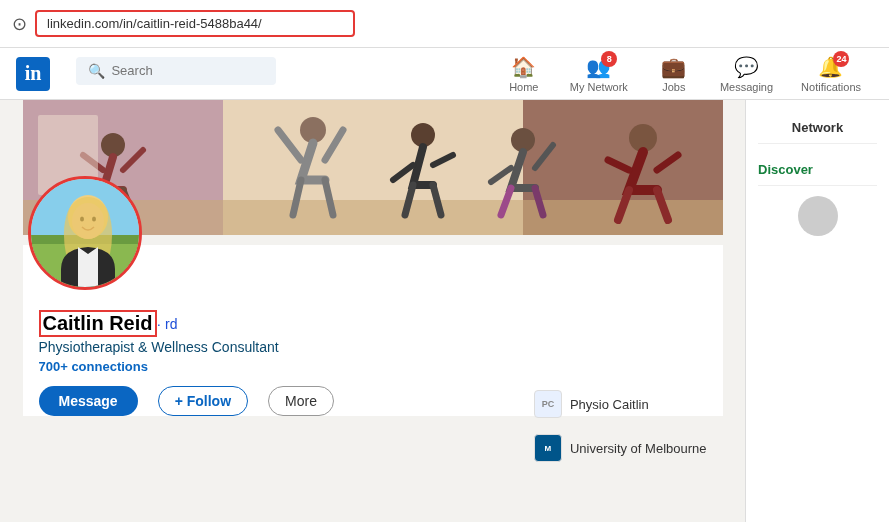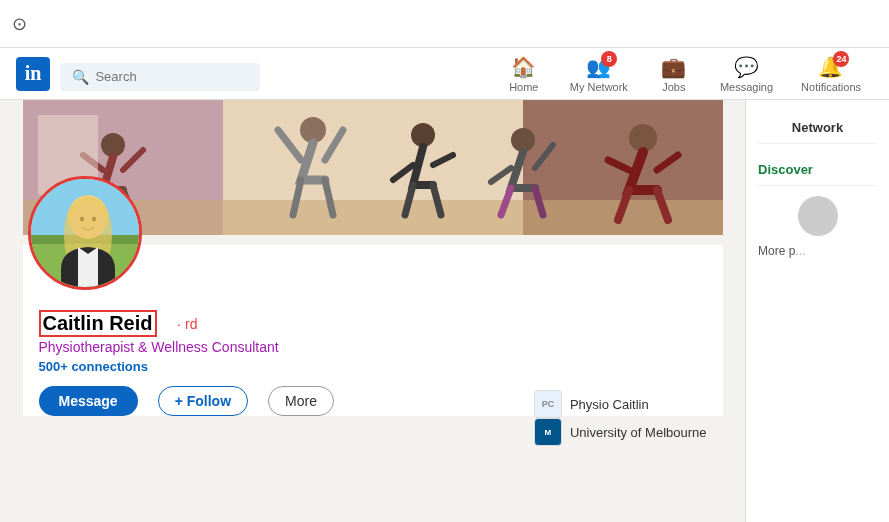--- a/index.html
+++ b/index.html
@@ -37,22 +37,22 @@
       background: white;
       border-bottom: 1px solid #ddd;
       padding: 0 16px;
       display: flex;
       align-items: center;
       justify-content: space-between;
       height: 52px;
     }
     .nav-left {
       display: flex;
-      align-items: flex-end;
-      gap: 10px;
+      align-items: flex-start;
+      gap: 26px;
     }
     .linkedin-logo {
       width: 34px;
       height: 34px;
       background: #0a66c2;
       border-radius: 4px;
       display: flex;
       align-items: center;
       justify-content: center;
       color: white;
@@ -134,37 +134,37 @@
     }
 
     .profile-info {
       padding: 16px 16px 0 16px;
       padding-top: 65px;
     }
 
     .profile-name-row {
       display: flex;
       align-items: center;
-      gap: 20px;
+      gap: 0;
       margin-bottom: 2px;
     }
     .profile-name {
       font-size: 20px;
       font-weight: 700;
       color: #000;
       border: 2px solid #e53935;
       padding: 0 2px;
     }
     .profile-degree {
       font-size: 14px;
-      color: #ef4444;
+      color: #1d4ed8;
     }
     .profile-title {
       font-size: 14px;
-      color: #a21caf;
+      color: #0c4a6e;
       margin-bottom: 4px;
     }
     .contact-link {
       color: #0a66c2;
       text-decoration: none;
       font-size: 13px;
     }
     .connections {
       font-size: 13px;
       color: #0a66c2;
@@ -211,21 +211,21 @@
       cursor: pointer;
     }
 
     
     .profile-right-info {
       position: absolute;
       right: 16px;
       top: 145px;
       display: flex;
       flex-direction: column;
-      gap: 0;
+      gap: 16px;
     }
     .org-item {
       display: flex;
       align-items: center;
       gap: 8px;
       font-size: 13px;
       color: #333;
     }
     .org-logo {
       width: 28px;
@@ -297,20 +297,21 @@
       max-width: 700px;
       margin: 0 auto;
       position: relative;
     }
   </style>
 </head>
 <body>
 
 <div class="url-bar">
   <span style="font-size:18px; color:#555;">⊙</span>
+  <input class="url-input" type="text" value="linkedin.com/in/caitlin-reid-5488ba44/" style="">
 </div>
 
 <div class="nav-bar">
   <div class="nav-left">
     <div class="linkedin-logo">
       <span>in</span>
     </div>
     <div class="search-box">
       <span style="font-size:14px; color:#666;">🔍</span>
       <input class="search-input" type="text" placeholder="Search" style="">
@@ -444,21 +445,21 @@
         <div class="profile-info">
 
           <div class="profile-name-row">
             <span class="profile-name">Caitlin Reid</span>
             <span class="profile-degree">· rd</span>
           </div>
 
           <div class="profile-title">Physiotherapist &amp; Wellness Consultant</div>
 
 
-          <div class="connections">500+ connections</div>
+          <div class="connections">700+ connections</div>
 
           <div class="action-buttons">
             <button class="btn-message">Message</button>
             <button class="btn-follow">+ Follow</button>
             <button class="btn-more">More</button>
           </div>
         </div>
 
         <div class="profile-right-info">
           <div class="org-item">
@@ -484,18 +485,15 @@
       <span style="font-size:13px; font-weight:600; color:#333;">Network</span>
     </div>
     <div style="padding:8px 0; border-bottom:1px solid #eee; margin-bottom:10px;">
       <span style="font-size:13px; font-weight:600; color:#15803d;">Discover</span>
     </div>
 
     <div style="display:flex; justify-content:center; margin-top:10px;">
       <div style="width:40px; height:40px; border-radius:50%; background:#ccc;"></div>
     </div>
 
-    <div style="font-size:12px; color:#555; margin-top:8px; text-align:left;">
-      More p<span style="color:#aaa;">...</span>
-    </div>
   </div>
 
 </div>
 
 </body></html>

